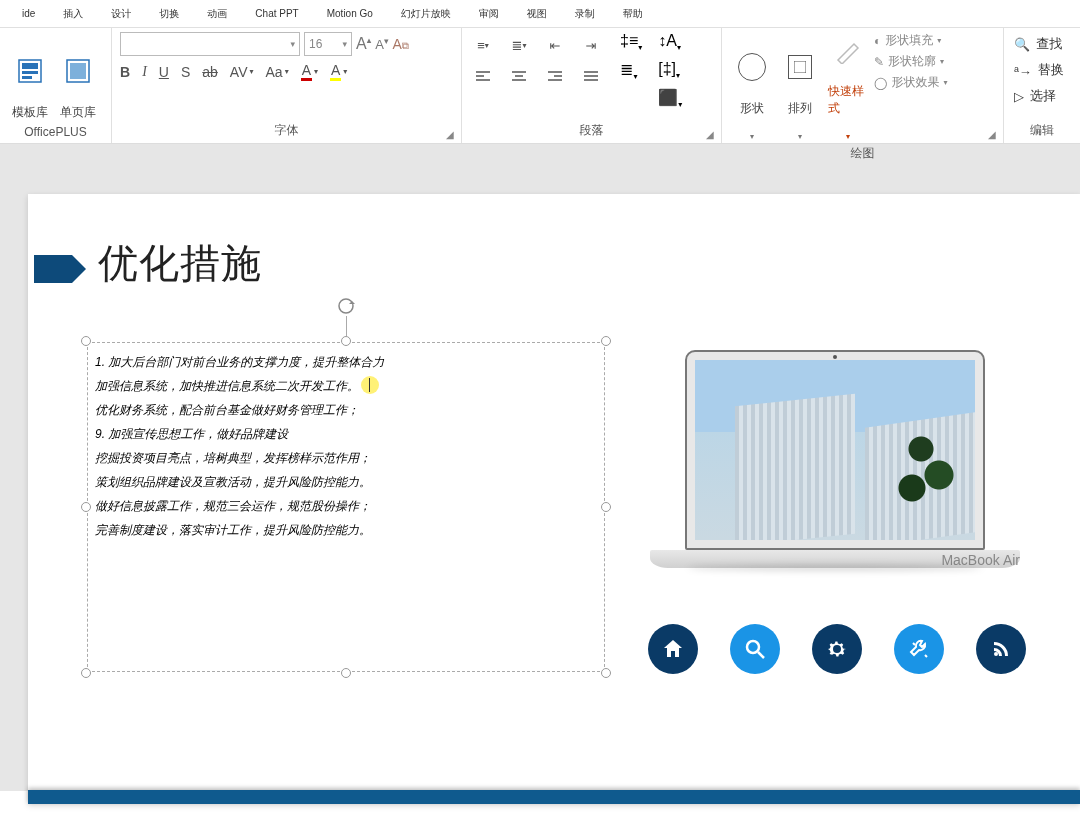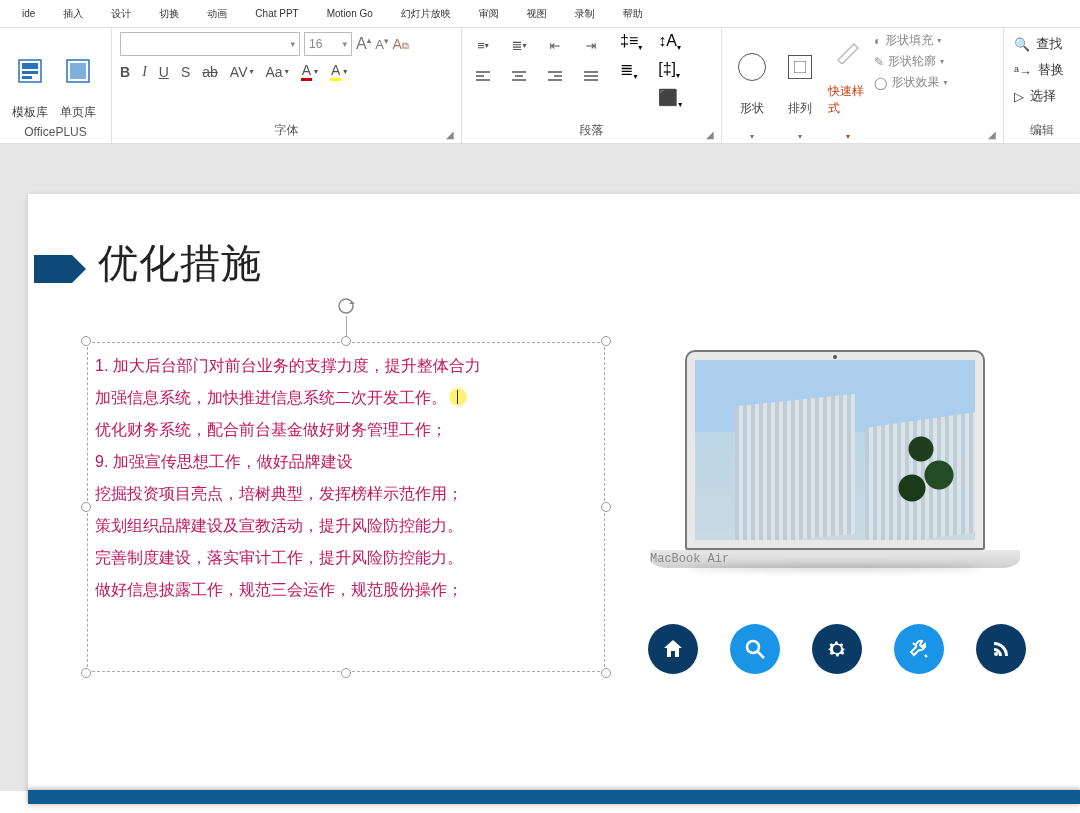--- a/index.html
+++ b/index.html
@@ -40,21 +40,21 @@
 .canvas-wrap { background: #e6e6e6; height: 647px; padding-top: 50px; display: flex; justify-content: center; padding-left: 28px; }
 .slide { width: 1060px; height: 610px; background: #fff; position: relative; box-shadow: 0 2px 6px rgba(0,0,0,.15); }
 
 .title-arrow { position: absolute; left: 6px; top: 55px; }
 .title-arrow svg { display: block; }
 .slide-title { position: absolute; left: 70px; top: 42px; font-size: 40px; font-weight: 300; color: #222; letter-spacing: 1px; }
 
 
 .textbox { position: absolute; left: 59px; top: 148px; width: 518px; height: 330px; }
 .tb-border { position: absolute; inset: 0; border: 1px dashed #aaa; }
-.tb-content { position: absolute; inset: 8px; font-size: 16px; color: #be185d; line-height: 2; }
+.tb-content { position: absolute; inset: 8px; font-size: 12px; color: #000000; line-height: 2; font-style: italic; }
 .tb-content .li { position: relative; }
 .handle { position: absolute; width: 10px; height: 10px; border: 1px solid #999; background: #fff; border-radius: 50%; }
 .handle.tl { left: -6px; top: -6px; }
 .handle.tr { right: -6px; top: -6px; }
 .handle.bl { left: -6px; bottom: -6px; }
 .handle.br { right: -6px; bottom: -6px; }
 .handle.ml { left: -6px; top: calc(50% - 5px); }
 .handle.mr { right: -6px; top: calc(50% - 5px); }
 .handle.tc { left: calc(50% - 5px); top: -6px; }
 .handle.bc { left: calc(50% - 5px); bottom: -6px; }
@@ -66,21 +66,21 @@
 
 .laptop { position: absolute; right: 60px; top: 156px; width: 370px; }
 .lap-screen { width: 300px; height: 200px; margin: 0 auto; background: #e8e8e8; border: 2px solid #777; border-radius: 10px 10px 2px 2px; padding: 8px; position: relative; }
 .lap-screen::before { content: ""; position: absolute; top: 3px; left: calc(50% - 2px); width: 4px; height: 4px; background: #555; border-radius: 50%; }
 .lap-img { width: 100%; height: 100%; background: linear-gradient(180deg,#aaceeb 0%,#aaceeb 40%,#bcd6e6 40%,#cad9e2 100%); position: relative; overflow: hidden; }
 .bld { position:absolute; bottom:0; background: repeating-linear-gradient(90deg,#c0cdd7 0 4px,#d9e3ea 4px 8px); }
 .b1{ left:40px; width:120px; height:140px; transform: skewY(-6deg); transform-origin: bottom; }
 .b2{ left:170px; width:110px; height:120px; transform: skewY(-8deg); transform-origin: bottom; }
 .tree { position:absolute; right:0; bottom:0; width:90px; height:130px; background: radial-gradient(circle at 40% 30%, #1f3d1f 0 12px, transparent 13px), radial-gradient(circle at 60% 50%, #244c24 0 14px, transparent 15px), radial-gradient(circle at 30% 60%, #1a3a1a 0 13px, transparent 14px); }
 .lap-base { width: 370px; height: 18px; background: linear-gradient(#e8e8e8,#d0d0d0); border-radius: 2px 2px 18px 18px / 2px 2px 10px 10px; position: relative; }
-.lap-base .lbl { position:absolute; top:2px; width:100%; text-align:left; font-size:12px; color:#888;font-family:Liberation Mono, monospace; }
+.lap-base .lbl { position:absolute; top:2px; width:100%; text-align:right; font-size:14px; color:#888; }
 .lap-base::after { content:""; position:absolute; bottom:-3px; left:10%; width:80%; height:6px; background: rgba(0,0,0,.15); filter: blur(3px); border-radius: 50%; }
 
 
 .icon-row { position: absolute; left: 620px; top: 430px; display: flex; gap: 32px; }
 .circ { width: 50px; height: 50px; border-radius: 50%; display: flex; align-items: center; justify-content: center; color: #fff; }
 .dark { background: #0a3a66; }
 .blue { background: #1a94e6; }
 
 .footer-bar { position: absolute; left: 0; right: 0; bottom: 0; height: 14px; background: #0f5a8e; box-shadow: 0 -2px 4px rgba(0,0,0,.25); }
 
@@ -259,20 +259,21 @@
             <span>形状轮廓</span>
             <span style="font-size:8px">▾</span>
           </div>
         <div class="row">
             <span>◯</span>
             <span>形状效果</span>
             <span style="font-size:8px">▾</span>
           </div>
       </div>
     </div>
+    <div class="ribbon-group-label">绘图</div>
     <div class="dlg-launch">◢</div>
   </div>
 
   <div class="ribbon-group edit-group" style="flex:1;border-right:none">
     <div style="display:flex;flex-direction:column;gap:2px">
       <div class="erow">
           <span>🔍</span>
           <span>查找</span>
         </div>
       <div class="erow">
@@ -312,22 +313,22 @@
       <div class="handle bl"></div>
       <div class="handle bc"></div>
       <div class="handle br"></div>
       <div class="tb-content" id="tb-content">
           <div class="li">1.   加大后台部门对前台业务的支撑力度，提升整体合力</div>
           <div class="li">加强信息系统，加快推进信息系统二次开发工作。<span class="cursor-mark"></span></div>
           <div class="li">优化财务系统，配合前台基金做好财务管理工作；</div>
           <div class="li">9.   加强宣传思想工作，做好品牌建设</div>
           <div class="li">挖掘投资项目亮点，培树典型，发挥榜样示范作用；</div>
           <div class="li">策划组织品牌建设及宣教活动，提升风险防控能力。</div>
+          <div class="li">做好信息披露工作，规范三会运作，规范股份操作；</div>
           <div class="li">完善制度建设，落实审计工作，提升风险防控能力。</div>
-          <div class="li">做好信息披露工作，规范三会运作，规范股份操作；</div>
         </div>
     </div>
 
     <div class="laptop">
       <div class="lap-screen">
         <div class="lap-img">
           <div class="bld b1"></div>
             <div class="bld b2"></div>
             <div class="tree"></div>
         </div>

